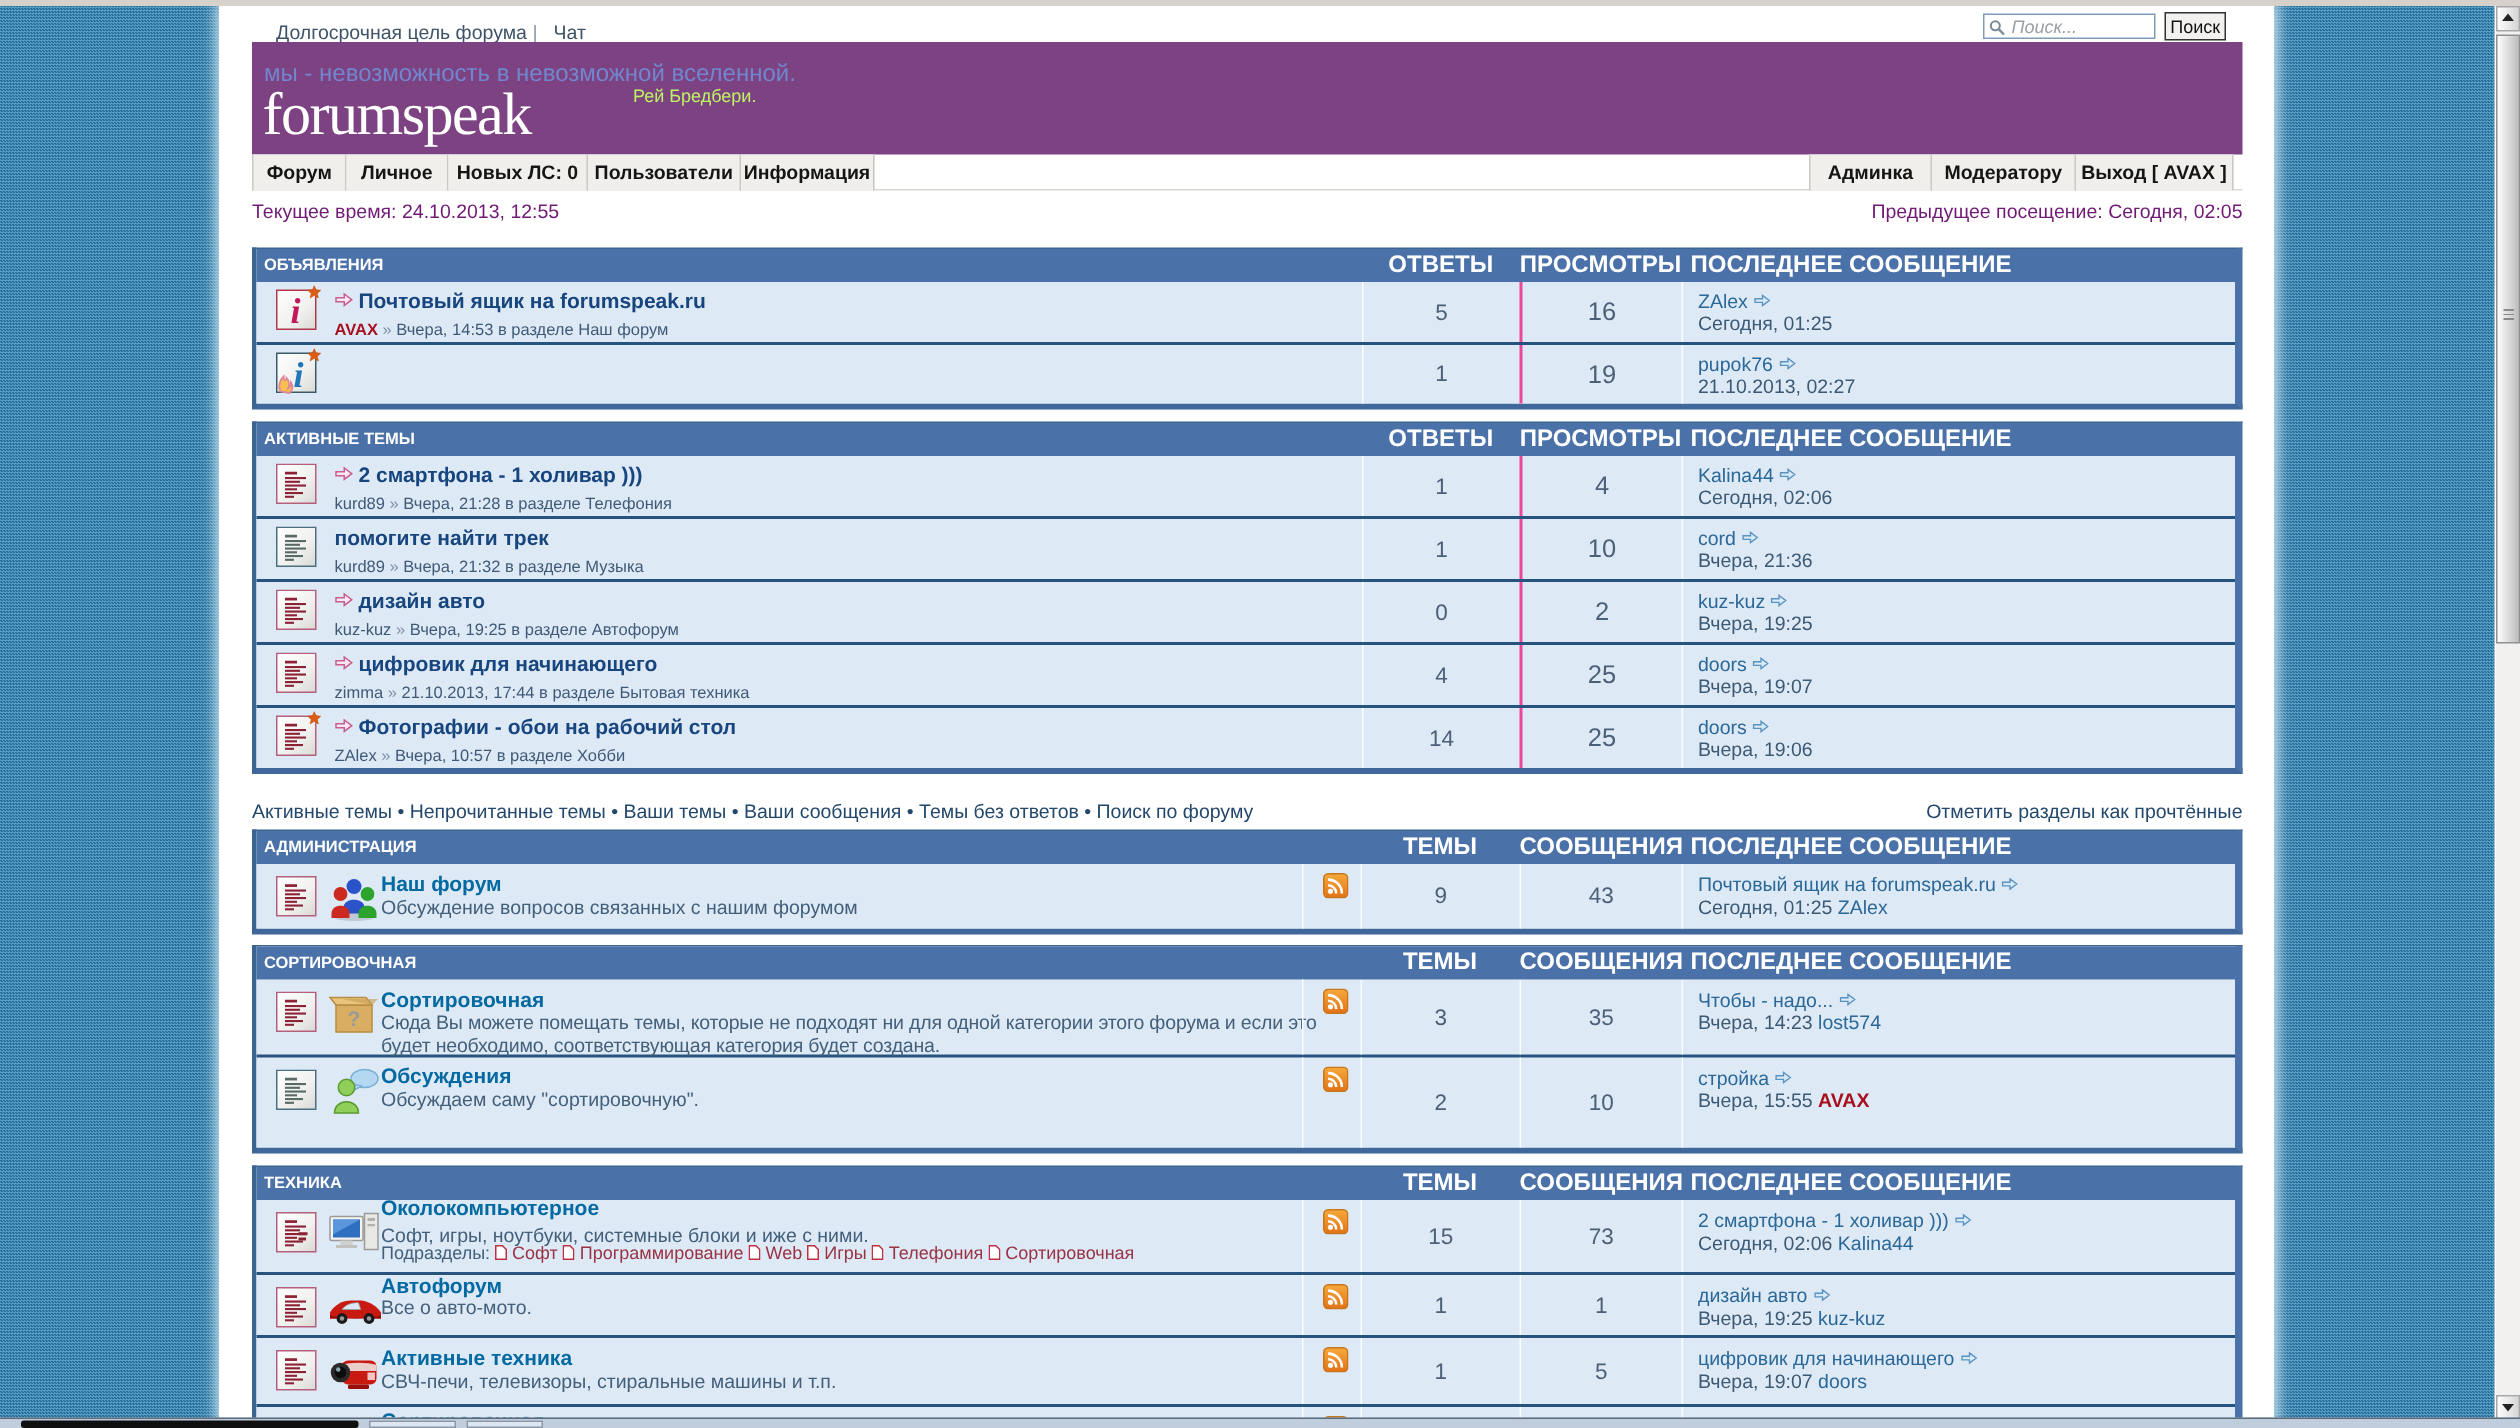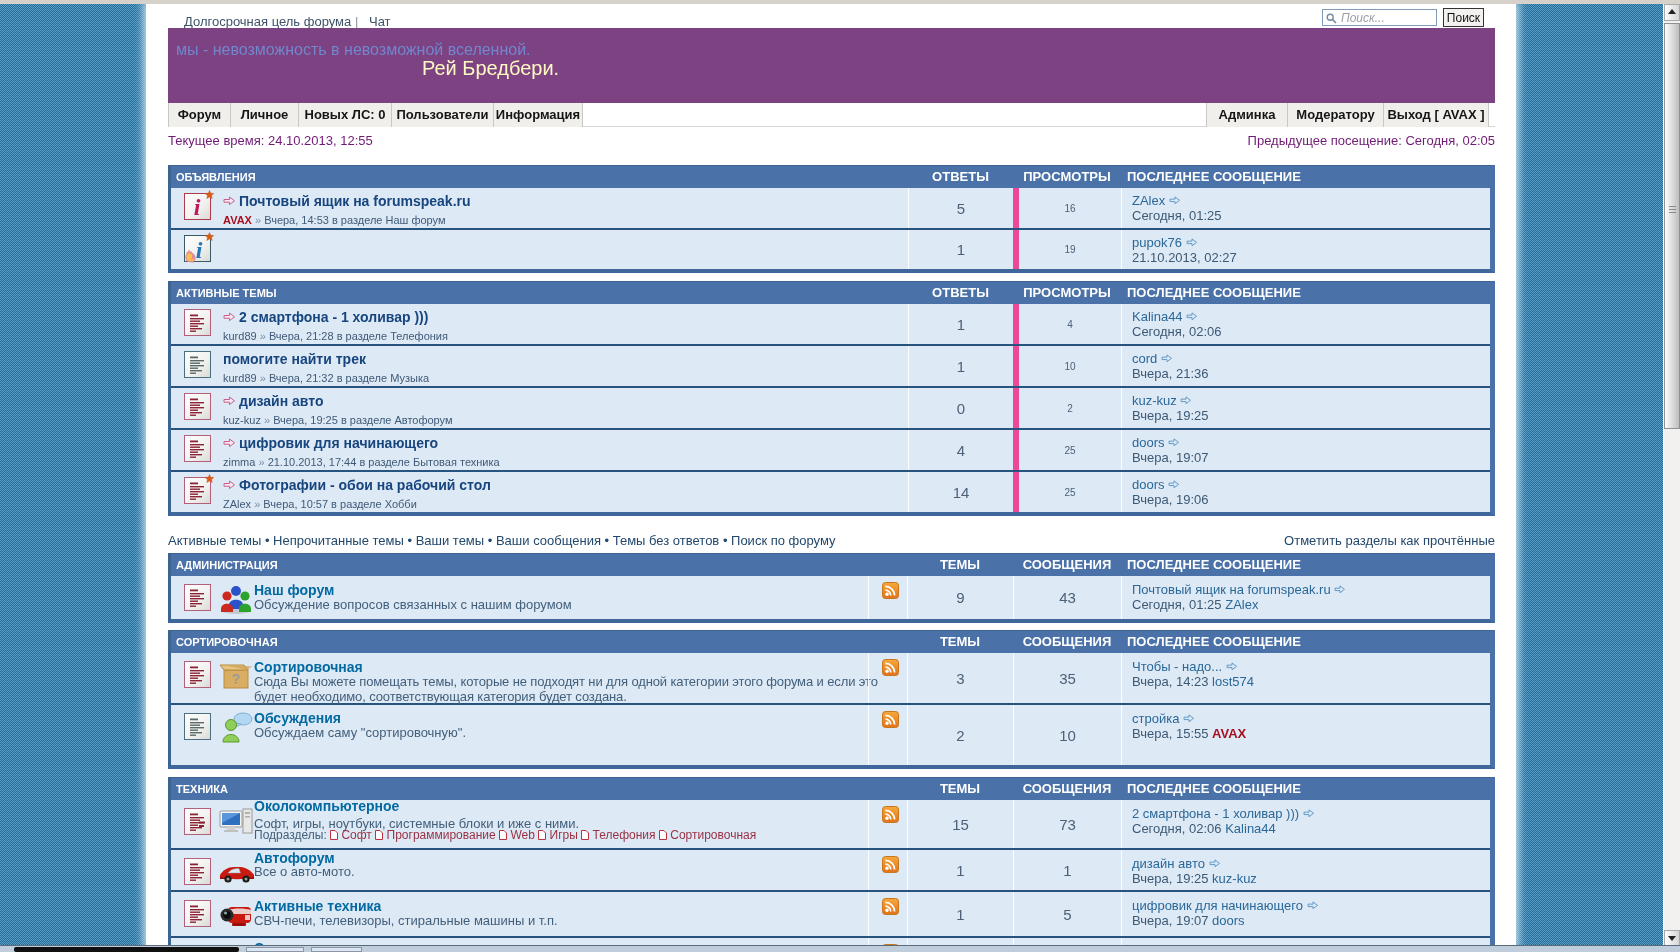--- a/index.html
+++ b/index.html
@@ -10,40 +10,40 @@
 #page{position:absolute;left:146px;top:4px;width:1370px;height:942px;background:#fff;box-shadow:0 0 8px 3px rgba(215,235,246,.85)}
 #inner{position:absolute;left:22px;top:0;width:1327px}
 
 #topbar{position:relative;height:24px}
 .toplink{position:absolute;top:10px;font-size:13px;color:#3f5368}
 #srch{position:absolute;top:5px;right:58px;width:115px;height:17px;border:1px solid #7f9db9;background:#fff;font-size:12px;color:#9aa0a6;font-style:italic;line-height:17px;padding-left:18px}
 #srchbtn{position:absolute;top:4px;right:11px;width:41px;height:19px;border:1px solid #333;background:#f2f1ef;font-size:12px;color:#111;text-align:center;line-height:19px}
 
 #hdr{position:relative;height:75px;background:#7c4282;color:#fff}
 #tagline{position:absolute;left:8px;top:13px;font-size:16px;color:#7186cd}
-#bradbury{position:absolute;left:254px;top:29px;font-size:20px;color:#fef9c3}
+#bradbury{position:absolute;left:254px;top:29px;font-size:12px;color:#bef264}
 #logo{position:absolute;left:7px;top:22px;font-family:"Liberation Serif",serif;font-size:40px;letter-spacing:-1px;color:#fff;line-height:52px}
 
 #nav{position:relative;height:24px;border-bottom:1px solid #d8d7d2;font-size:13px;font-weight:bold;color:#151515}
 .tab{display:inline-block;height:24px;line-height:24px;text-align:center;background:#f0efeb;border-right:1px solid #c9c8c3;vertical-align:top}
 .tab.first{border-left:1px solid #c9c8c3}
 #navr{position:absolute;right:6px;top:0}
 
 #times{position:relative;height:38px;font-size:13px;color:#701a75}
 #times .l{position:absolute;left:0;top:6px}
 #times .r{position:absolute;right:0;top:6px}
 
 .ftable{border-left:3px solid #3c6493;border-right:5px solid #4a71a8;border-top:1px solid #3c6493;border-bottom:4px solid #3f679b;margin-bottom:8px}
 .fhead{position:relative;height:22px;background:#4a71a8;color:#fff;font-weight:bold;font-size:11px;line-height:22px;padding-left:5px}
-.fhl{position:absolute;top:0;line-height:22px;font-size:13px}
+.fhl{position:absolute;top:0;line-height:22px;font-size:16px}
 .frow{display:flex;background:#dee9f6;border-top:2px solid #27547e}
 .frow.first{border-top:none}
 .c-title{flex:1;position:relative}
 .c-num{width:105px;border-left:1px solid #fafcff;text-align:center;display:flex;align-items:center;justify-content:center;font-size:15px;color:#4c6078}
-.c-numb{width:108px;border-left:6px solid #ec4899;text-align:right;display:flex;align-items:center;justify-content:center;font-size:10px;color:#4c6078}
+.c-numb{width:108px;border-left:2px solid #ec4899;text-align:right;display:flex;align-items:center;justify-content:center;font-size:17px;color:#4c6078}
 .c-last{width:369px;border-left:1px solid #fafcff;padding:5px 0 0 10px;font-size:13px;color:#3c5a74}
 .c-last a{color:#2a6898;text-decoration:none}
 .tico{position:absolute;left:13px;top:5px}
 .ttext{position:absolute;left:52px;top:3px;white-space:nowrap}
 .ttitle{font-size:14px;line-height:15px;font-weight:bold;color:#17457e}
 .tby{font-size:11px;line-height:14px;color:#3f5a77;margin-top:3px}
 .tby b{color:#a80f1e}
 .tby .sep{color:#7a8fa5}
 a{text-decoration:none}
 
@@ -85,20 +85,21 @@
       <span class="toplink" style="left:201px">Чат</span>
       <div id="srch"><svg width="11" height="11" viewBox="0 0 11 11" style="position:absolute;left:3px;top:3px">
             <circle cx="4.2" cy="4.2" r="3" fill="none" stroke="#7a8a9a" stroke-width="1.4"></circle>
             <line x1="6.6" y1="6.6" x2="10" y2="10" stroke="#7a8a9a" stroke-width="1.6"></line>
           </svg>Поиск...</div>
       <div id="srchbtn">Поиск</div>
     </div>
     <div id="hdr">
       <div id="tagline">мы - невозможность в невозможной вселенной.</div>
       <div id="bradbury">Рей Бредбери.</div>
+      <div id="logo">forumspeak</div>
     </div>
     <div id="nav">
       <span class="tab first" style="width:63px">Форум</span><span class="tab" style="width:68px">Личное</span><span class="tab" style="width:93px">Новых ЛС: 0</span><span class="tab" style="width:102px">Пользователи</span><span class="tab" style="width:89px">Информация</span>
       <span id="navr"><span class="tab first" style="width:82px">Админка</span><span class="tab" style="width:96px">Модератору</span><span class="tab" style="width:105px">Выход [ AVAX ]</span></span>
     </div>
     <div id="times">
       <span class="l">Текущее время: 24.10.2013, 12:55</span>
       <span class="r">Предыдущее посещение: Сегодня, 02:05</span>
     </div>
     <svg width="0" height="0" style="position:absolute">

